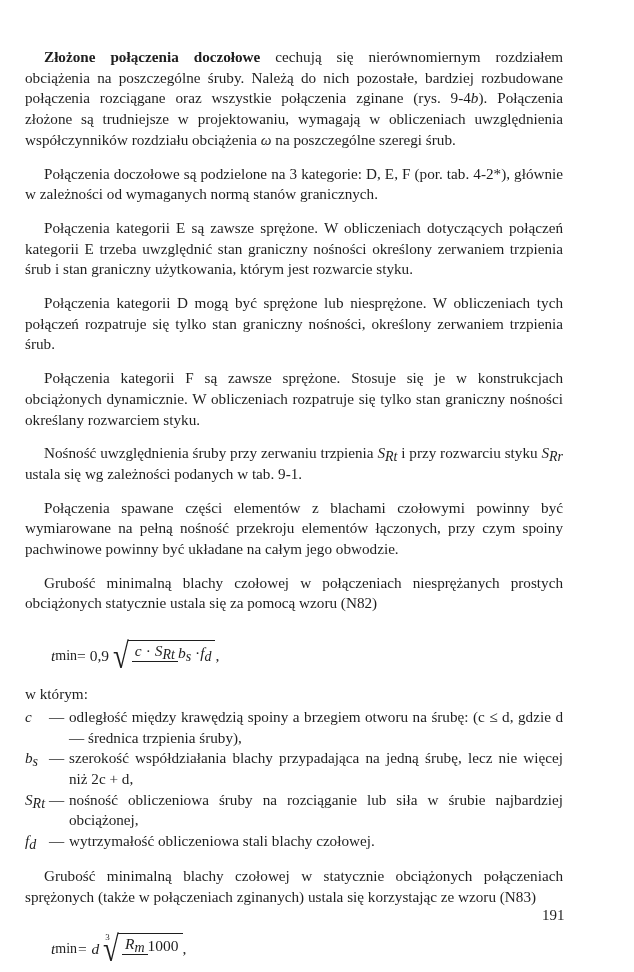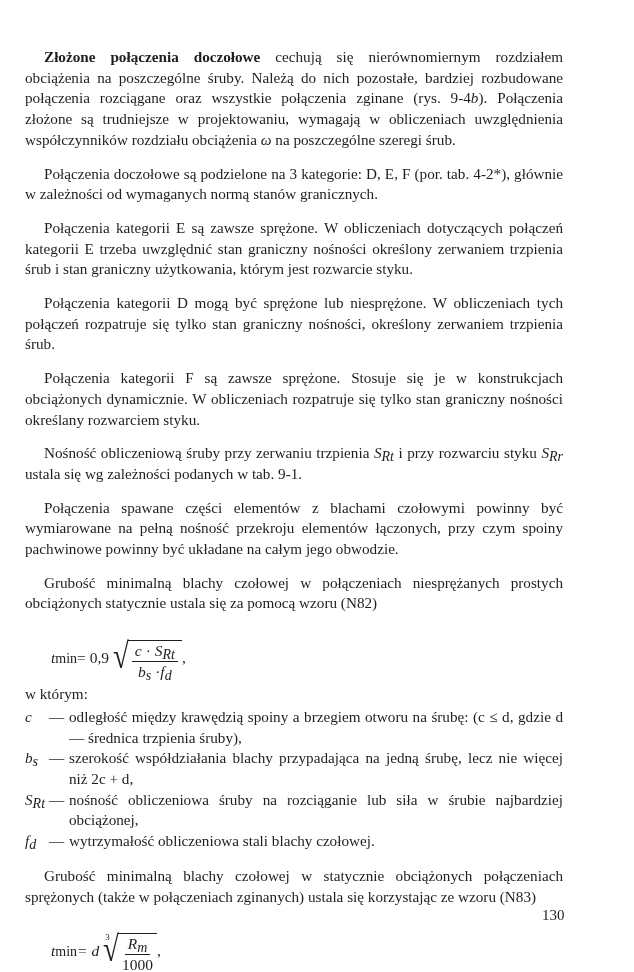--- a/index.html
+++ b/index.html
@@ -16,21 +16,21 @@
     p.gap { margin-top: 13px; }
     p.noind { text-indent: 0; }
     b { font-weight: bold; }
     i, .it { font-style: italic; }
     sub { font-size: 14px; vertical-align: -3px; line-height: 0; }
     .formula {
       position: relative; height: 58px; margin: 8px 0 4px 0;
       font-size: 15.5px;
     }
     .formula .row { position: absolute; left: 26px; top: 14px; display: flex; align-items: center; white-space: nowrap; }
-    .frac { display: inline-flex; flex-direction: column; align-items: center; padding: 0 4px; }
+    .frac { display: inline-flex; flex-direction: row; align-items: center; padding: 0 4px; }
     .frac .num { padding: 0 3px 1px 3px; border-bottom: 1px solid #1e1e1e; line-height: 18px; }
     .frac .den { padding-top: 1px; line-height: 18px; }
     .root { display: inline-flex; align-items: stretch; position: relative; margin-left: 2px; }
     .root .rad { font-size: 36px; line-height: 40px; transform: scaleX(0.8); margin-right: -3px; }
     .root .body { border-top: 1px solid #1e1e1e; margin-top: 4px; }
     .root .idx { position: absolute; left: 4px; top: -2px; font-size: 9px; }
     .deflist { margin-top: 2px; }
     .def { display: flex; text-align: justify; }
     .def .sym { width: 19px; flex: none; font-style: italic; }
     .def .dash { width: 25px; flex: none; text-align: center; }
@@ -42,21 +42,21 @@
 
 <div class="page">
 
   <p><b>Złożone połączenia doczołowe</b><span> cechują się nierównomiernym rozdziałem obciążenia na poszczególne śruby. Należą do nich pozostałe, bardziej rozbudowane połączenia rozciągane oraz wszystkie połączenia zginane (rys. 9-4</span><i>b</i><span>). Połączenia złożone są trudniejsze w projektowaniu, wymagają w obliczeniach uwzględnienia współczynników rozdziału obciążenia </span><i>ω</i><span> na poszczególne szeregi śrub.</span></p>
 
   <p class="gap">Połączenia doczołowe są podzielone na 3 kategorie: D, E, F (por. tab. 4-2*), głównie w zależności od wymaganych normą stanów granicznych.</p>
   <p class="gap">Połączenia kategorii E są zawsze sprężone. W obliczeniach dotyczących połączeń kategorii E trzeba uwzględnić stan graniczny nośności określony zerwaniem trzpienia śrub i stan graniczny użytkowania, którym jest rozwarcie styku.</p>
   <p class="gap">Połączenia kategorii D mogą być sprężone lub niesprężone. W obliczeniach tych połączeń rozpatruje się tylko stan graniczny nośności, określony zerwaniem trzpienia śrub.</p>
   <p class="gap">Połączenia kategorii F są zawsze sprężone. Stosuje się je w konstrukcjach obciążonych dynamicznie. W obliczeniach rozpatruje się tylko stan graniczny nośności określany rozwarciem styku.</p>
 
-  <p class="gap"><span>Nośność obliczeniową śruby przy zerwaniu trzpienia </span><i>S</i><sub class="it">Rt</sub><span> i przy rozwarciu styku </span><i>S</i><sub class="it">Rr</sub><span> ustala się wg zależności podanych w tab. 9-1.</span></p>
+  <p class="gap"><span>Nośność uwzględnienia śruby przy zerwaniu trzpienia </span><i>S</i><sub class="it">Rt</sub><span> i przy rozwarciu styku </span><i>S</i><sub class="it">Rr</sub><span> ustala się wg zależności podanych w tab. 9-1.</span></p>
 
   <p class="gap">Połączenia spawane części elementów z blachami czołowymi powinny być wymiarowane na pełną nośność przekroju elementów łączonych, przy czym spoiny pachwinowe powinny być układane na całym jego obwodzie.</p>
   <p class="gap">Grubość minimalną blachy czołowej w połączeniach niesprężanych prostych obciążonych statycznie ustala się za pomocą wzoru (N82)</p>
 
   <div class="formula">
     <div class="row">
       <i>t</i>
         <sub>min</sub>
       <span> = 0,9</span>
       <span class="root">
@@ -115,13 +115,13 @@
         </span>
       </span>
       <span> ,</span>
     </div>
   </div>
 
   <p class="noind"><span>zawsze: </span><i>d</i><span>, </span><i>R</i><sub class="it">m</sub><span> — średnica i wytrzymałość śruby.</span></p>
 
 </div>
 
-<div class="pagenum">130</div>
+<div class="pagenum">191</div>
 
 </body></html>

